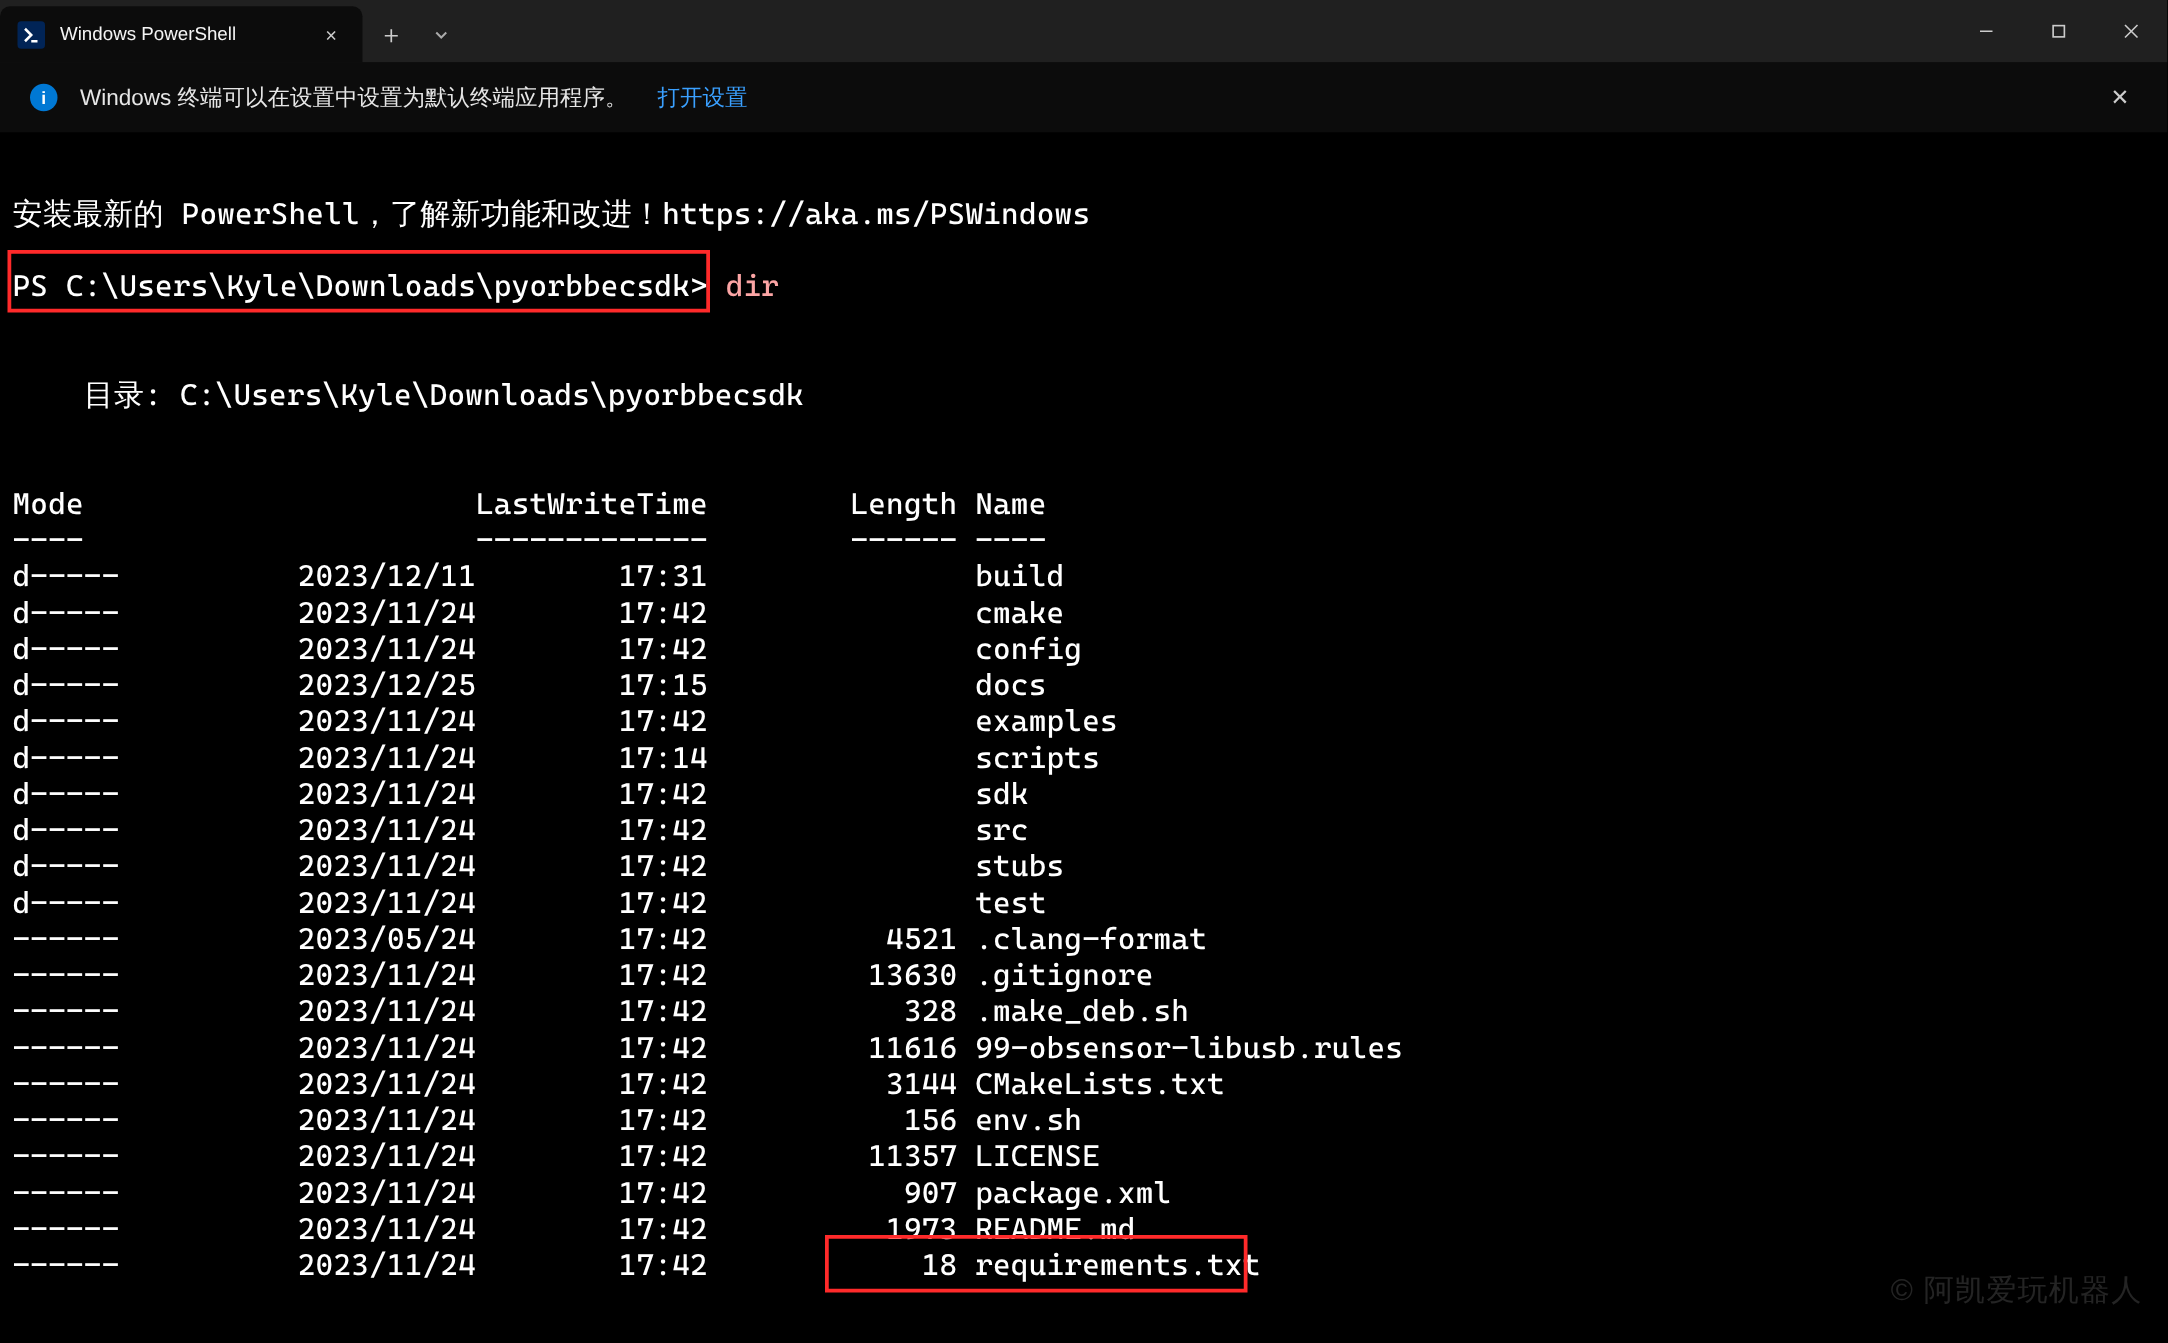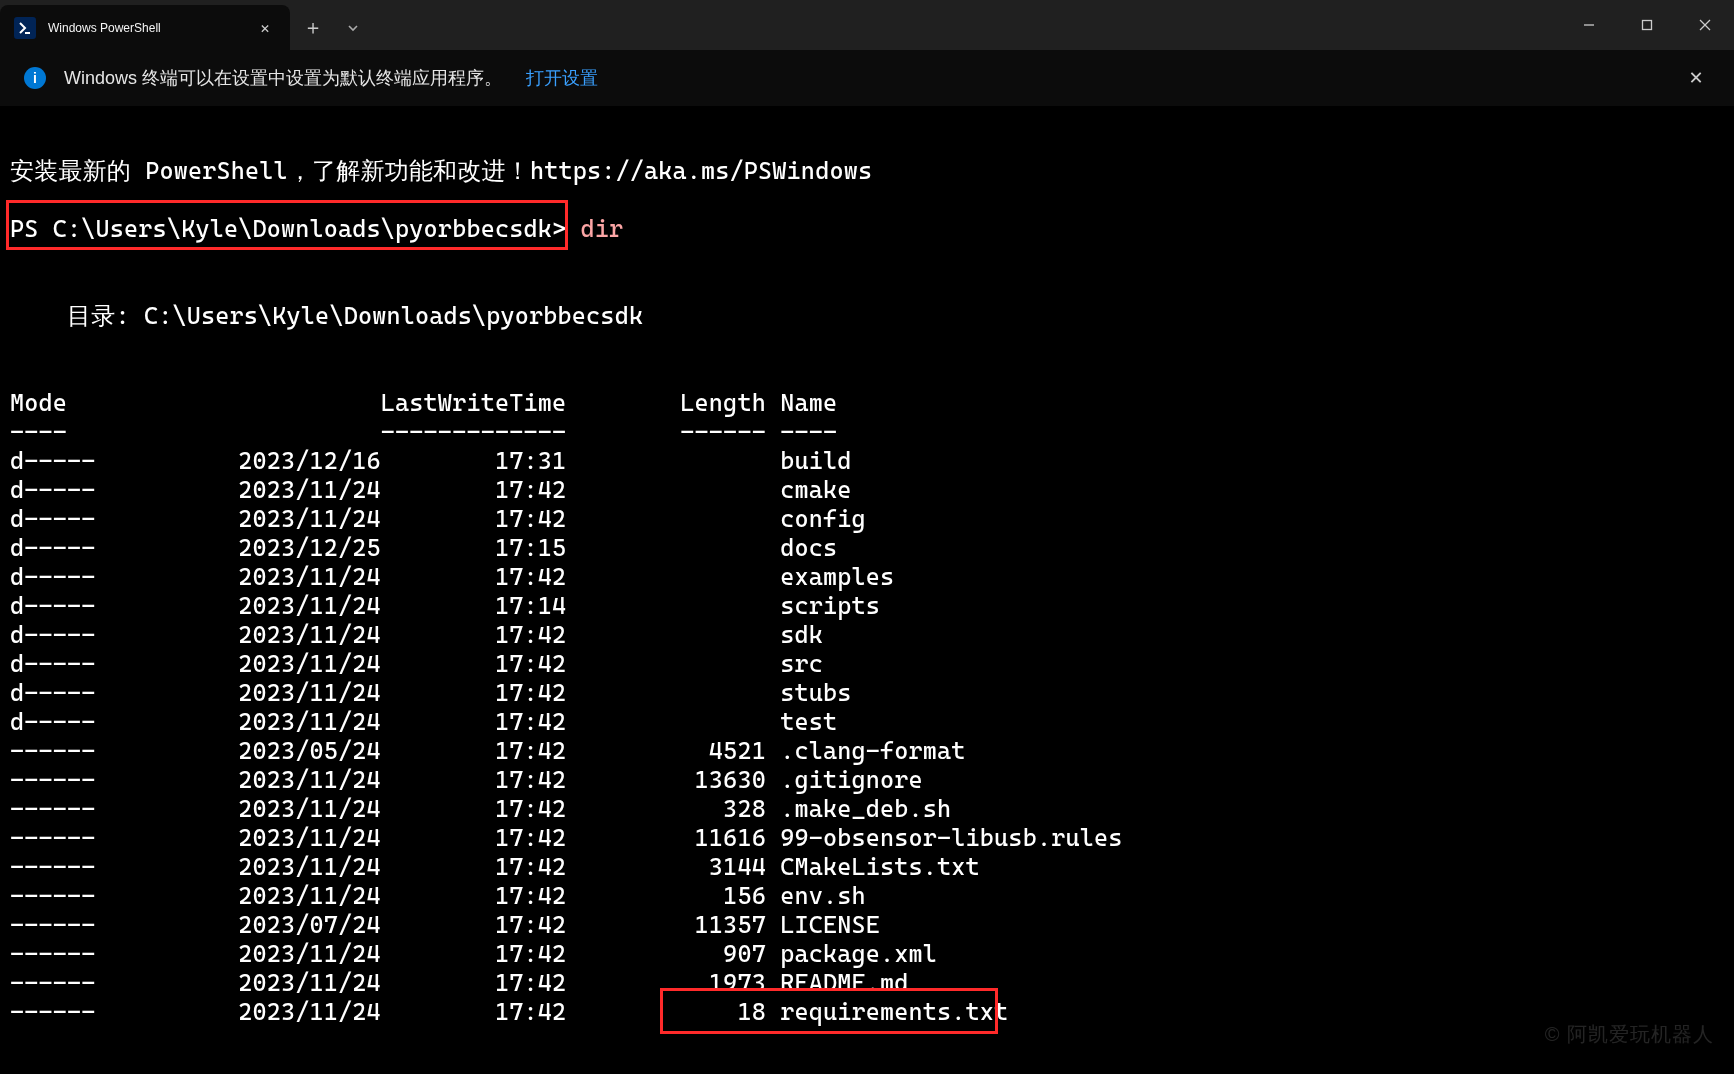--- a/index.html
+++ b/index.html
@@ -44,21 +44,21 @@
     font-size: 13px;
     font-weight: bold;
     line-height: 22px;
     position: relative;
   }
   .tab .ps-icon::after{
     content:"";
   }
   .tab-title {
     color: #f5f5f5;
-    font-size: 12px;
+    font-size: 15px;
     font-family: "Segoe UI", "Microsoft YaHei", sans-serif;
     flex: 1;
   }
   .tab-close {
     color: #ccc;
     font-size: 15px;
     width: 22px;
     height: 22px;
     display: flex;
     align-items: center;
@@ -178,21 +178,21 @@
 
   .cmd { color: #fca5a5; }
   .dirlabel { }
   
   
   .watermark {
     position: absolute;
     right: 20px;
     bottom: 26px;
     font-family: "Microsoft YaHei", sans-serif;
-    font-size: 20px;
+    font-size: 24px;
     color: rgba(200,200,200,0.18);
     letter-spacing: 1px;
     pointer-events: none;
     margin-top: 47px;
   }
 
 </style>
 </head>
 <body>
 
@@ -246,37 +246,37 @@
 <span class="line">安装最新的 PowerShell，了解新功能和改进！https://aka.ms/PSWindows</span>
 
 <span class="line"><span>PS C:\Users\Kyle\Downloads\pyorbbecsdk&gt;</span> <span class="cmd">dir</span></span>
 
 
 <span class="line dirlabel">    目录: C:\Users\Kyle\Downloads\pyorbbecsdk</span>
 
 
 <span class="line" id="hdr">Mode                      LastWriteTime        Length Name</span>
 <span class="line" id="hdrsep">----                      -------------        ------ ----</span>
-<span id="rows"><span class="line">d-----          2023/12/16        17:31               build</span>
+<span id="rows"><span class="line">d-----          2023/12/11        17:31               build</span>
 <span class="line">d-----          2023/11/24        17:42               cmake</span>
 <span class="line">d-----          2023/11/24        17:42               config</span>
 <span class="line">d-----          2023/12/25        17:15               docs</span>
 <span class="line">d-----          2023/11/24        17:42               examples</span>
 <span class="line">d-----          2023/11/24        17:14               scripts</span>
 <span class="line">d-----          2023/11/24        17:42               sdk</span>
 <span class="line">d-----          2023/11/24        17:42               src</span>
 <span class="line">d-----          2023/11/24        17:42               stubs</span>
 <span class="line">d-----          2023/11/24        17:42               test</span>
 <span class="line">------          2023/05/24        17:42          4521 .clang-format</span>
 <span class="line">------          2023/11/24        17:42         13630 .gitignore</span>
 <span class="line">------          2023/11/24        17:42           328 .make_deb.sh</span>
 <span class="line">------          2023/11/24        17:42         11616 99-obsensor-libusb.rules</span>
 <span class="line">------          2023/11/24        17:42          3144 CMakeLists.txt</span>
 <span class="line">------          2023/11/24        17:42           156 env.sh</span>
-<span class="line">------          2023/07/24        17:42         11357 LICENSE</span>
+<span class="line">------          2023/11/24        17:42         11357 LICENSE</span>
 <span class="line">------          2023/11/24        17:42           907 package.xml</span>
 <span class="line">------          2023/11/24        17:42          1973 README.md</span>
 <span class="line">------          2023/11/24        17:42            18 requirements.txt</span></span>
 </div>
 
 <div class="highlight-box-prompt"></div>
 <div class="highlight-box-req"></div>
 
 <div class="watermark">© 阿凯爱玩机器人</div>
 

